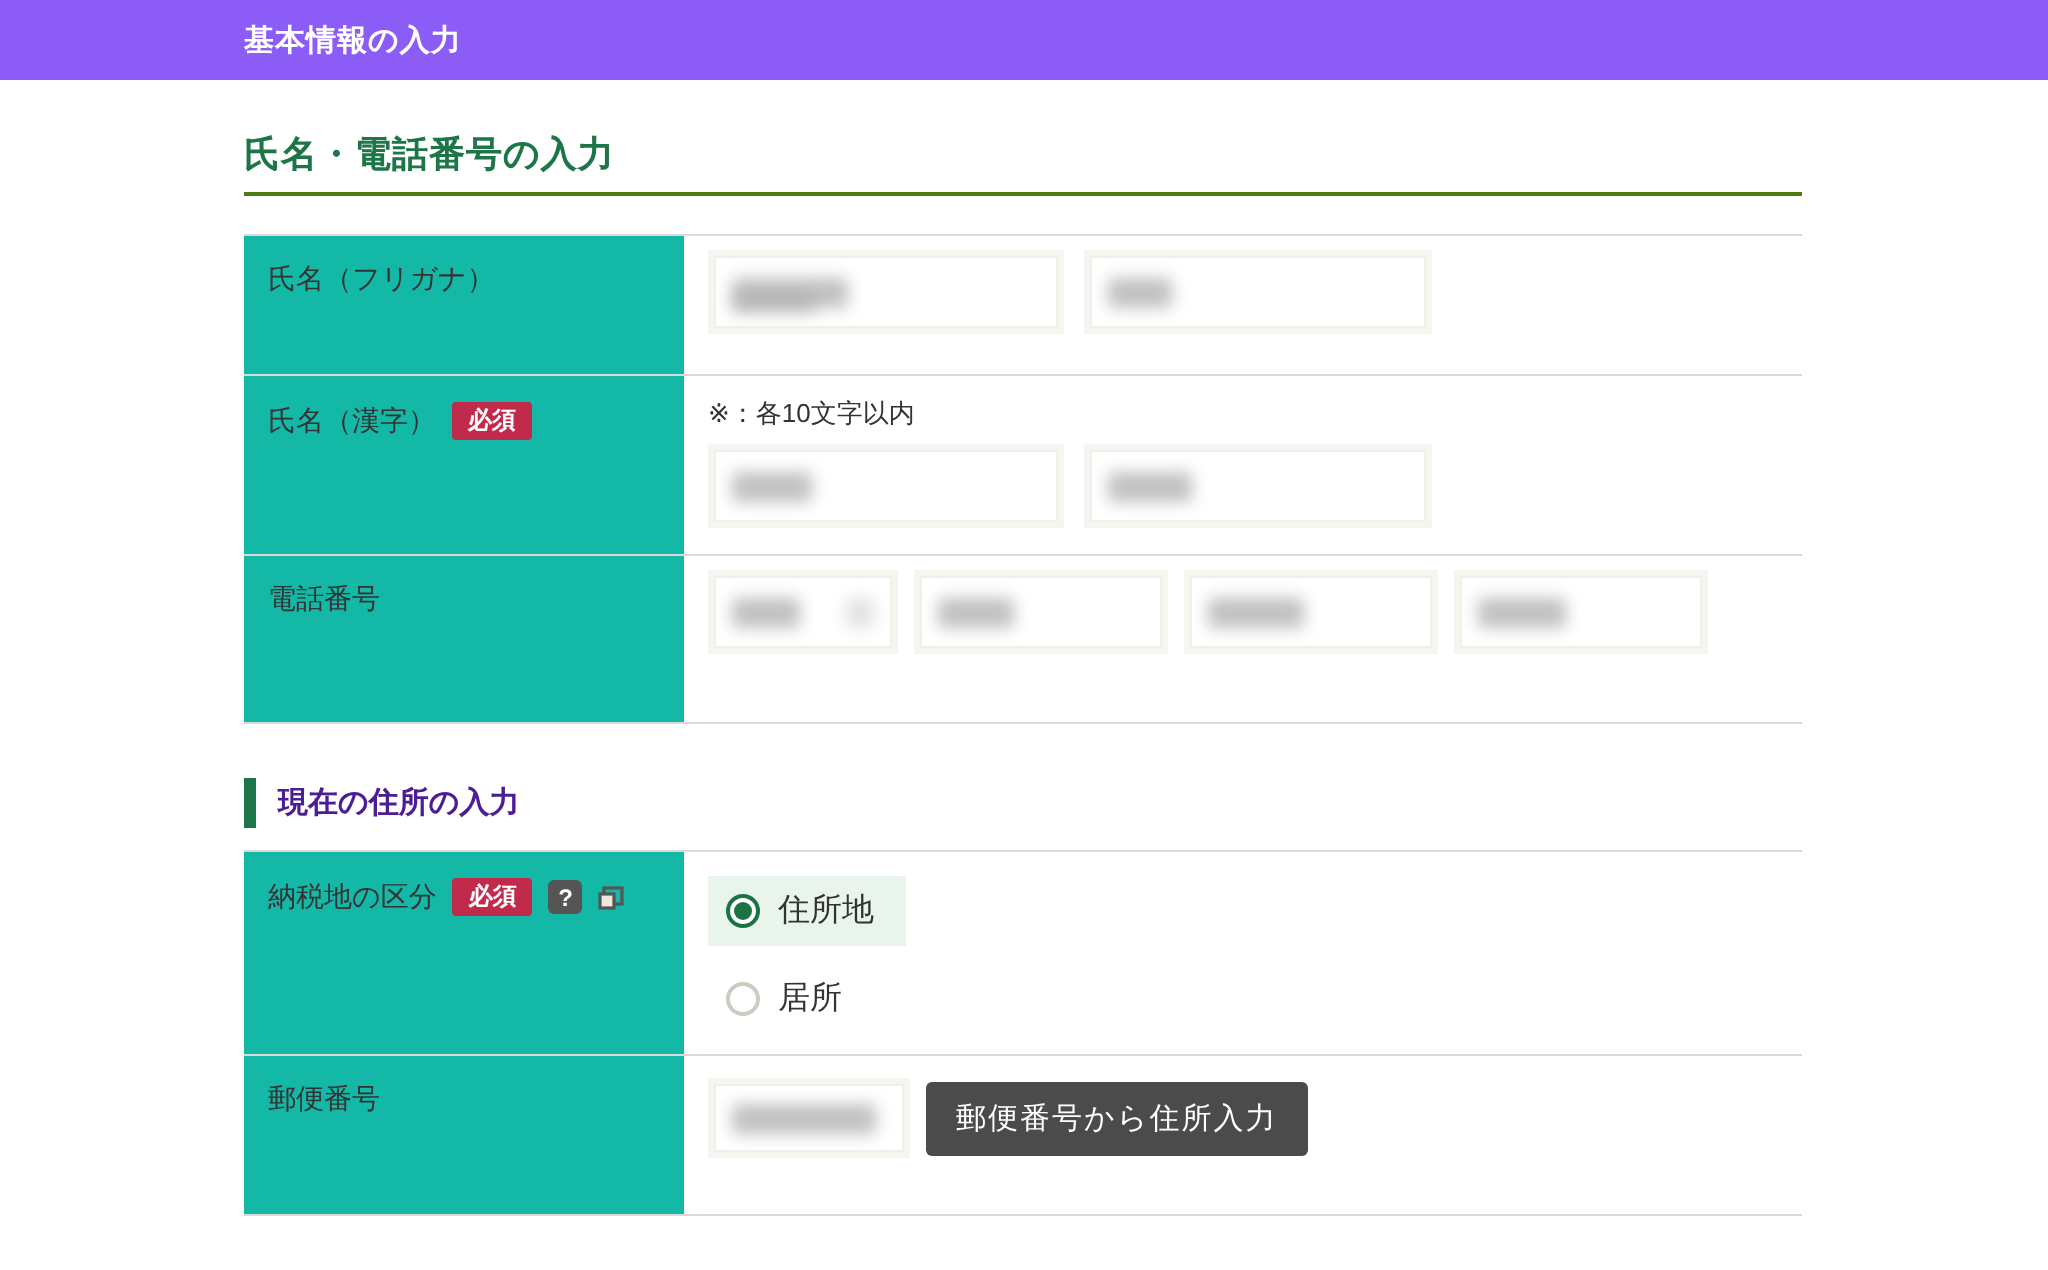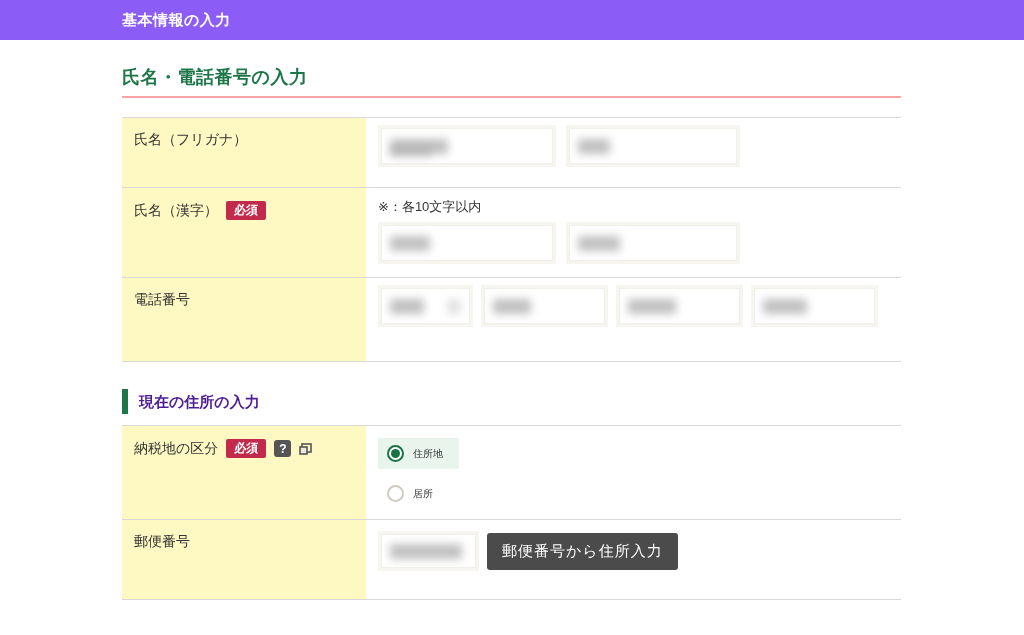--- a/index.html
+++ b/index.html
@@ -5,27 +5,27 @@
   * { margin:0; padding:0; box-sizing:border-box; }
   html,body { width:1024px; height:635px; overflow:hidden; background:#fff;
     font-family:"Liberation Sans","DejaVu Sans",sans-serif; color:#333; }
 
   .page-header { height:40px; background:#8b5cf6; display:flex; align-items:center;
     padding-left:122px; }
   .page-header .title { color:#fff; font-size:15px; font-weight:bold; letter-spacing:.5px; }
 
   .content { margin-left:122px; width:779px; }
 
-  .section-title { margin-top:25px; padding-bottom:7px; border-bottom:2px solid #fca5a5;
+  .section-title { margin-top:25px; padding-bottom:7px; border-bottom:2px solid #4d7c0f;
     color:#1d7648; font-size:18px; font-weight:bold; letter-spacing:.5px; }
   .section-title.second { margin-top:31px; }
 
   .form-table { margin-top:19px; border-top:1px solid #d9d9d9; }
   .form-row { display:flex; border-bottom:1px solid #d9d9d9; }
-  .label-cell { width:244px; background:#fef9c3; padding:13px 10px 10px 12px; }
+  .label-cell { width:220px; background:#14b8a6; padding:13px 10px 10px 12px; }
   .label-line { display:flex; align-items:center; flex-wrap:wrap; gap:8px; }
   .row-label { font-size:14px; color:#333; }
   .badge-required { display:inline-block; background:#c22a4c; color:#fff; font-size:12px;
     font-weight:bold; padding:2px 8px 3px; border-radius:2px; line-height:1.2; }
   .value-cell { flex:1; padding:7px 0 10px 12px; }
   .note { font-size:13px; color:#333; margin:3px 0 6px; }
 
   .inputs-line { display:flex; align-items:flex-start; }
   .ipt-wrap { background:#f7f5f0; padding:3px; }
   .ipt { background:#fff; border:1px solid #f1efe9; position:relative; overflow:hidden; height:36px; }
@@ -44,21 +44,21 @@
 
   .radio-group { padding-top:5px; }
   .radio-option { display:inline-flex; align-items:center; gap:9px; padding:7px 16px 7px 9px; }
   .radio-option.selected { background:#e8f4ec; }
   .radio-row2 { margin-top:9px; }
   .radio-circle { width:17px; height:17px; border-radius:50%; background:#fff; flex:0 0 auto;
     display:flex; align-items:center; justify-content:center; }
   .radio-circle.on { border:2px solid #1a7344; }
   .radio-circle.on .dot { width:9px; height:9px; border-radius:50%; background:#1a7344; }
   .radio-circle.off { border:2px solid #cfcbc2; }
-  .radio-label { font-size:10px; color:#333; }
+  .radio-label { font-size:16px; color:#333; }
 
   .postal-line { display:flex; align-items:flex-start; margin-top:4px; }
   .btn-dark { margin-left:8px; margin-top:2px; background:#4b4b4b; color:#fff; border:none;
     border-radius:3px; font-size:15px; padding:9px 15px; cursor:pointer;
     font-family:inherit; letter-spacing:1px; }
 </style>
 </head>
 <body>
 
 <header class="page-header">

